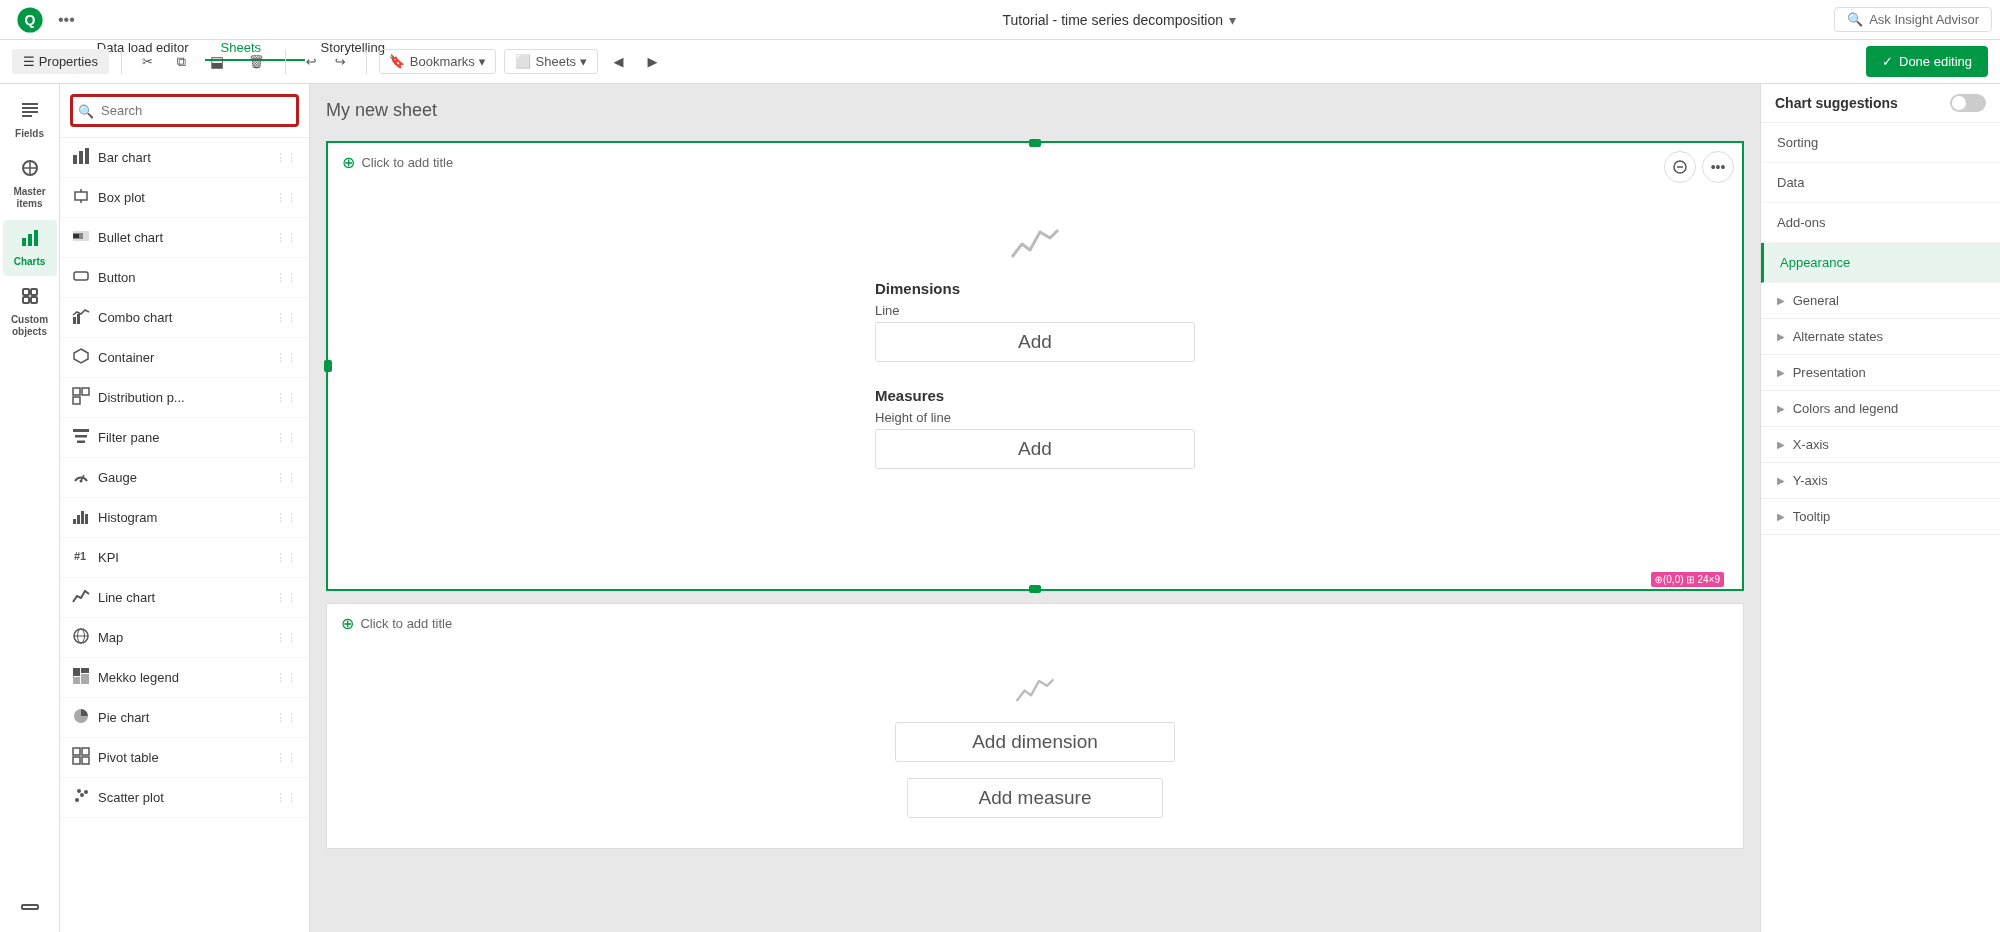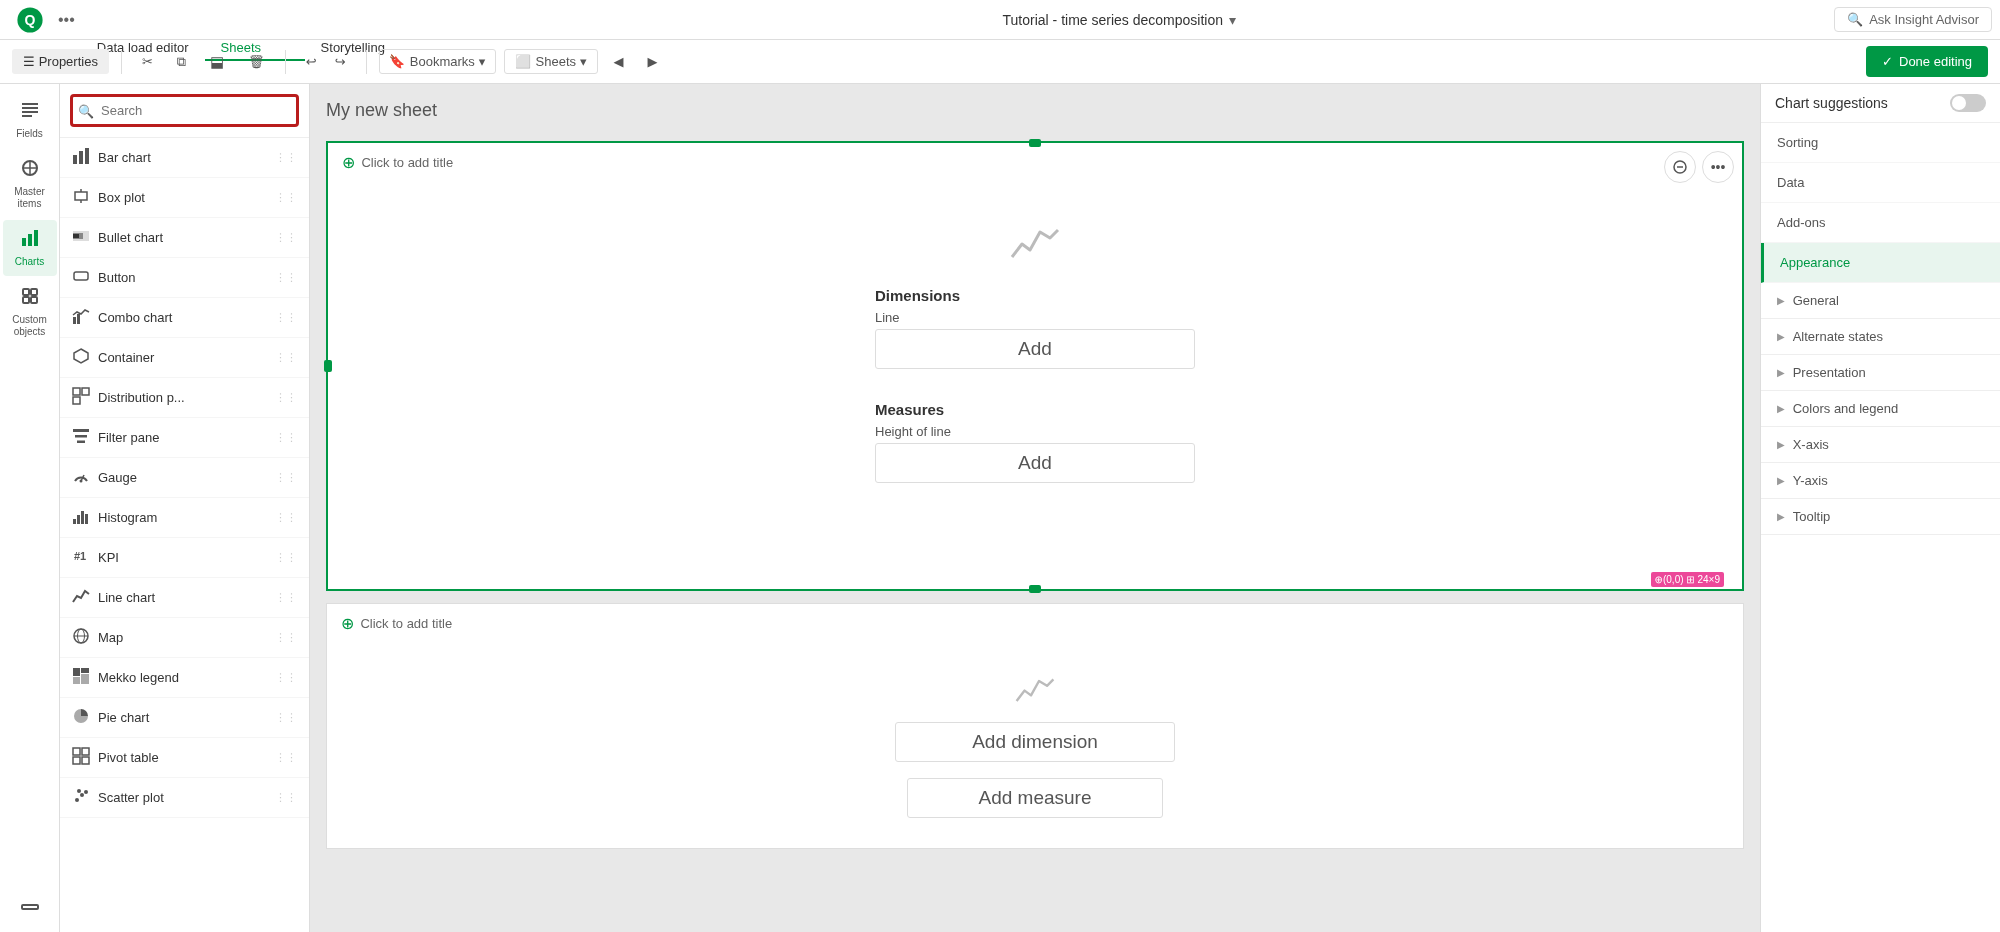--- a/index.html
+++ b/index.html
@@ -34,21 +34,21 @@
     .toolbar-sep { width: 1px; height: 24px; background: #ddd; margin: 0 4px; }
     .toolbar-right { margin-left: auto; }
     .done-editing-btn { background: #009845; color: #fff; border: none; border-radius: 4px; padding: 8px 16px; font-size: 13px; cursor: pointer; display: flex; align-items: center; gap: 6px; font-weight: 500; }
     .properties-btn { display: flex; align-items: center; gap: 4px; padding: 4px 10px; border-radius: 3px; font-size: 13px; color: #333; cursor: pointer; border: 1px solid transparent; }
 
     
     .main-layout { display: flex; height: calc(932px - 84px); }
 
     
     .left-sidebar { width: 60px; background: #fff; border-right: 1px solid #ddd; display: flex; flex-direction: column; align-items: center; padding-top: 8px; gap: 2px; }
-    .sidebar-item { display: flex; flex-direction: column; align-items: center; padding: 8px 4px; cursor: pointer; border-radius: 4px; width: 54px; gap: 3px; }
+    .sidebar-item { display: flex; flex-direction: column; align-items: center; padding: 8px 4px; cursor: pointer; border-radius: 4px; width: 54px; gap: 3px; font-weight: bold; }
     .sidebar-item.active { background: #e8f5ee; }
     .sidebar-item-icon { font-size: 18px; color: #555; }
     .sidebar-item.active .sidebar-item-icon { color: #009845; }
     .sidebar-item-label { font-size: 10px; color: #555; text-align: center; line-height: 1.2; }
     .sidebar-item.active .sidebar-item-label { color: #009845; }
 
     
     .charts-panel { width: 250px; background: #fff; border-right: 1px solid #ddd; display: flex; flex-direction: column; }
     .charts-search { padding: 10px; border-bottom: 1px solid #eee; }
     .charts-search input { width: 100%; border: 3px solid #b91c1c; border-radius: 4px; padding: 6px 10px 6px 28px; font-size: 13px; color: #666; background: #fff; }
@@ -64,33 +64,33 @@
     .canvas-area { flex: 1; background: #e8e8e8; padding: 16px; overflow-y: auto; display: flex; flex-direction: column; gap: 12px; }
     .sheet-title { font-size: 18px; color: #555; margin-bottom: 8px; }
 
     
     .chart-widget { background: #fff; border: 2px solid #009845; position: relative; min-height: 450px; }
     .chart-widget-2 { background: #fff; border: 1px solid #ddd; position: relative; min-height: 160px; }
     .chart-widget-title { display: flex; align-items: center; gap: 6px; padding: 10px 14px; color: #666; font-size: 13px; cursor: pointer; }
     .chart-widget-title .plus-icon { color: #009845; font-size: 16px; }
     .chart-widget-actions { position: absolute; top: 8px; right: 8px; display: flex; gap: 6px; }
     .chart-action-btn { width: 32px; height: 32px; border-radius: 50%; border: 1px solid #ddd; background: #fff; cursor: pointer; display: flex; align-items: center; justify-content: center; color: #555; font-size: 14px; }
-    .chart-body { display: flex; flex-direction: column; align-items: center; justify-content: center; padding: 40px 20px; gap: 16px; }
+    .chart-body { display: flex; flex-direction: column; align-items: center; justify-content: center; padding: 40px 20px; gap: 9px; }
     .chart-section-title { font-size: 16px; font-weight: 600; color: #333; align-self: flex-start; margin-left: 140px; }
     .chart-field-label { font-size: 13px; color: #666; align-self: flex-start; margin-left: 140px; }
     .add-btn { border: 1px solid #ddd; background: #fff; color: #555; padding: 8px 60px; font-size: 19px; cursor: pointer; border-radius: 3px; width: 300px; text-align: center; }
     .resize-handle-bottom { position: absolute; bottom: -4px; left: 50%; transform: translateX(-50%); width: 12px; height: 8px; background: #009845; border-radius: 2px; cursor: s-resize; }
     .resize-handle-top { position: absolute; top: -4px; left: 50%; transform: translateX(-50%); width: 12px; height: 8px; background: #009845; border-radius: 2px; cursor: n-resize; }
     .resize-handle-left { position: absolute; left: -4px; top: 50%; transform: translateY(-50%); width: 8px; height: 12px; background: #009845; border-radius: 2px; cursor: w-resize; }
     .corner-info { position: absolute; bottom: 2px; right: 18px; background: #ec4899; color: #fff; font-size: 10px; padding: 2px 4px; border-radius: 2px; }
 
     
     .right-panel { width: 240px; background: #fff; border-left: 1px solid #ddd; display: flex; flex-direction: column; }
     .right-panel-header { display: flex; align-items: center; justify-content: space-between; padding: 10px 14px; border-bottom: 1px solid #eee; }
-    .right-panel-title { font-size: 14px; font-weight: 400; color: #333; }
+    .right-panel-title { font-size: 14px; font-weight: 700; color: #333; }
     .right-panel-toggle { }
     .toggle-switch { width: 36px; height: 18px; background: #ccc; border-radius: 9px; position: relative; cursor: pointer; }
     .toggle-knob { width: 14px; height: 14px; background: #fff; border-radius: 50%; position: absolute; top: 2px; left: 2px; }
 
     .right-nav-item { padding: 12px 16px; font-size: 13px; color: #555; cursor: pointer; border-bottom: 1px solid #f5f5f5; }
     .right-nav-item.active { background: #e8f5ee; color: #009845; border-left: 3px solid #009845; }
 
     .right-accordion { }
     .accordion-item { border-bottom: 1px solid #eee; }
     .accordion-header { display: flex; align-items: center; gap: 8px; padding: 10px 16px; cursor: pointer; font-size: 13px; color: #555; }

